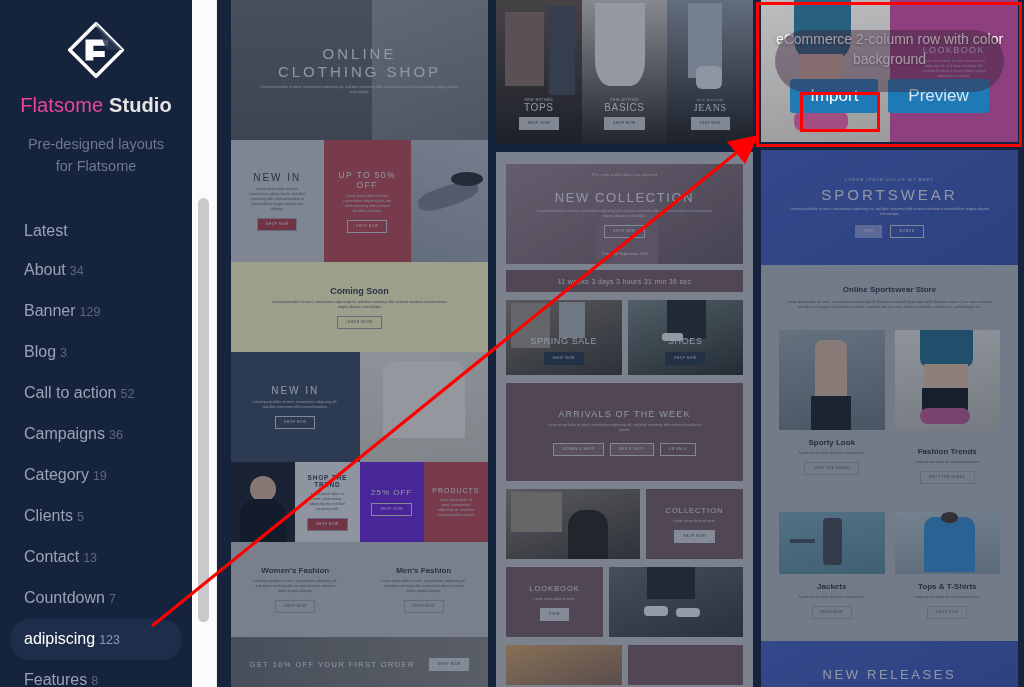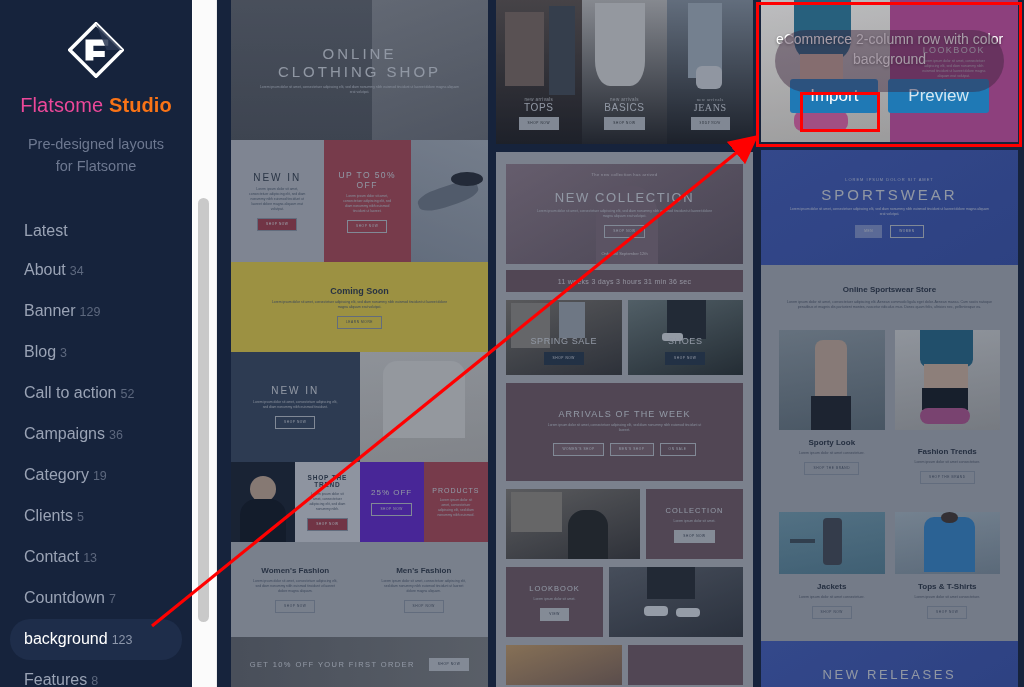--- a/index.html
+++ b/index.html
@@ -17,21 +17,21 @@
     background: #16233c;
     overflow: hidden;
   }
   #logo-wrap { padding-top: 22px; text-align: center; }
   #logo-mark { width: 56px; height: 56px; margin: 0 auto; display: block; }
   #brand {
     margin-top: 16px; text-align: center;
     font-size: 20px; color: #ffffff; letter-spacing: .1px;
   }
   #brand .light { font-weight: 300; color: #ec4899; }
-  #brand .bold  { font-weight: 700; color: #f97316; }
+  #brand .bold  { font-weight: 700; color: #e5e5e5; }
   #tagline {
     margin-top: 16px; text-align: center;
     font-size: 14.5px; line-height: 22px; color: #6d7890; font-weight: 300;
     padding: 0 22px;
   }
   #nav { margin-top: 34px; }
   .nav-item {
     display: block; margin: 0 10px; padding: 9px 14px;
     border-radius: 20px;
     font-size: 16px; color: #9aa3b5; font-weight: 300;
@@ -141,21 +141,21 @@
         <a class="nav-item"><span>Latest</span></a>
         <a class="nav-item"><span>About</span><span class="count">34</span></a>
         <a class="nav-item"><span>Banner</span><span class="count">129</span></a>
         <a class="nav-item"><span>Blog</span><span class="count">3</span></a>
         <a class="nav-item"><span>Call to action</span><span class="count">52</span></a>
         <a class="nav-item"><span>Campaigns</span><span class="count">36</span></a>
         <a class="nav-item"><span>Category</span><span class="count">19</span></a>
         <a class="nav-item"><span>Clients</span><span class="count">5</span></a>
         <a class="nav-item"><span>Contact</span><span class="count">13</span></a>
         <a class="nav-item"><span>Countdown</span><span class="count">7</span></a>
-        <a class="nav-item active"><span>background</span><span class="count">123</span></a>
+        <a class="nav-item active"><span>adipiscing</span><span class="count">123</span></a>
         <a class="nav-item"><span>Features</span><span class="count">8</span></a>
       </nav>
   </aside>
 
   <div id="scroll-track"></div>
   <div id="scroll-thumb"></div>
 
   <main id="content">
     <div class="masonry">
 
@@ -185,21 +185,21 @@
                 <div class="sub">Lorem ipsum dolor sit amet, consectetuer adipiscing elit, sed diam nonummy nibh euismod tincidunt ut laoreet.</div>
                 <div class="mini-btn">SHOP NOW</div>
               </div>
             </div>
             <div class="band" style="width:30%;background:linear-gradient(200deg,#b9bec5,#9ba2ac);">
               <div style="position:absolute;left:8%;top:38%;width:80%;height:16%;background:#7d838d;border-radius:40%;transform:rotate(-18deg);"></div>
               <div style="position:absolute;left:52%;top:26%;width:42%;height:12%;background:#2e3036;border-radius:50%;"></div>
             </div>
           </div>
 
-          <div class="band dk" style="height:90px;background:#fde047;">
+          <div class="band dk" style="height:90px;background:#fef9c3;">
             <div class="ctr pad">
               <div style="font-size:9px;font-weight:700;color:#353d49;">Coming Soon</div>
               <div class="sub">Lorem ipsum dolor sit amet, consectetuer adipiscing elit, sed diam nonummy nibh euismod tincidunt ut laoreet dolore magna aliquam erat volutpat.</div>
               <div class="mini-btn">LEARN MORE</div>
             </div>
           </div>
 
           <div class="row2" style="height:110px;">
             <div class="band" style="width:50%;background:#3f4d63;">
               <div class="ctr pad">

